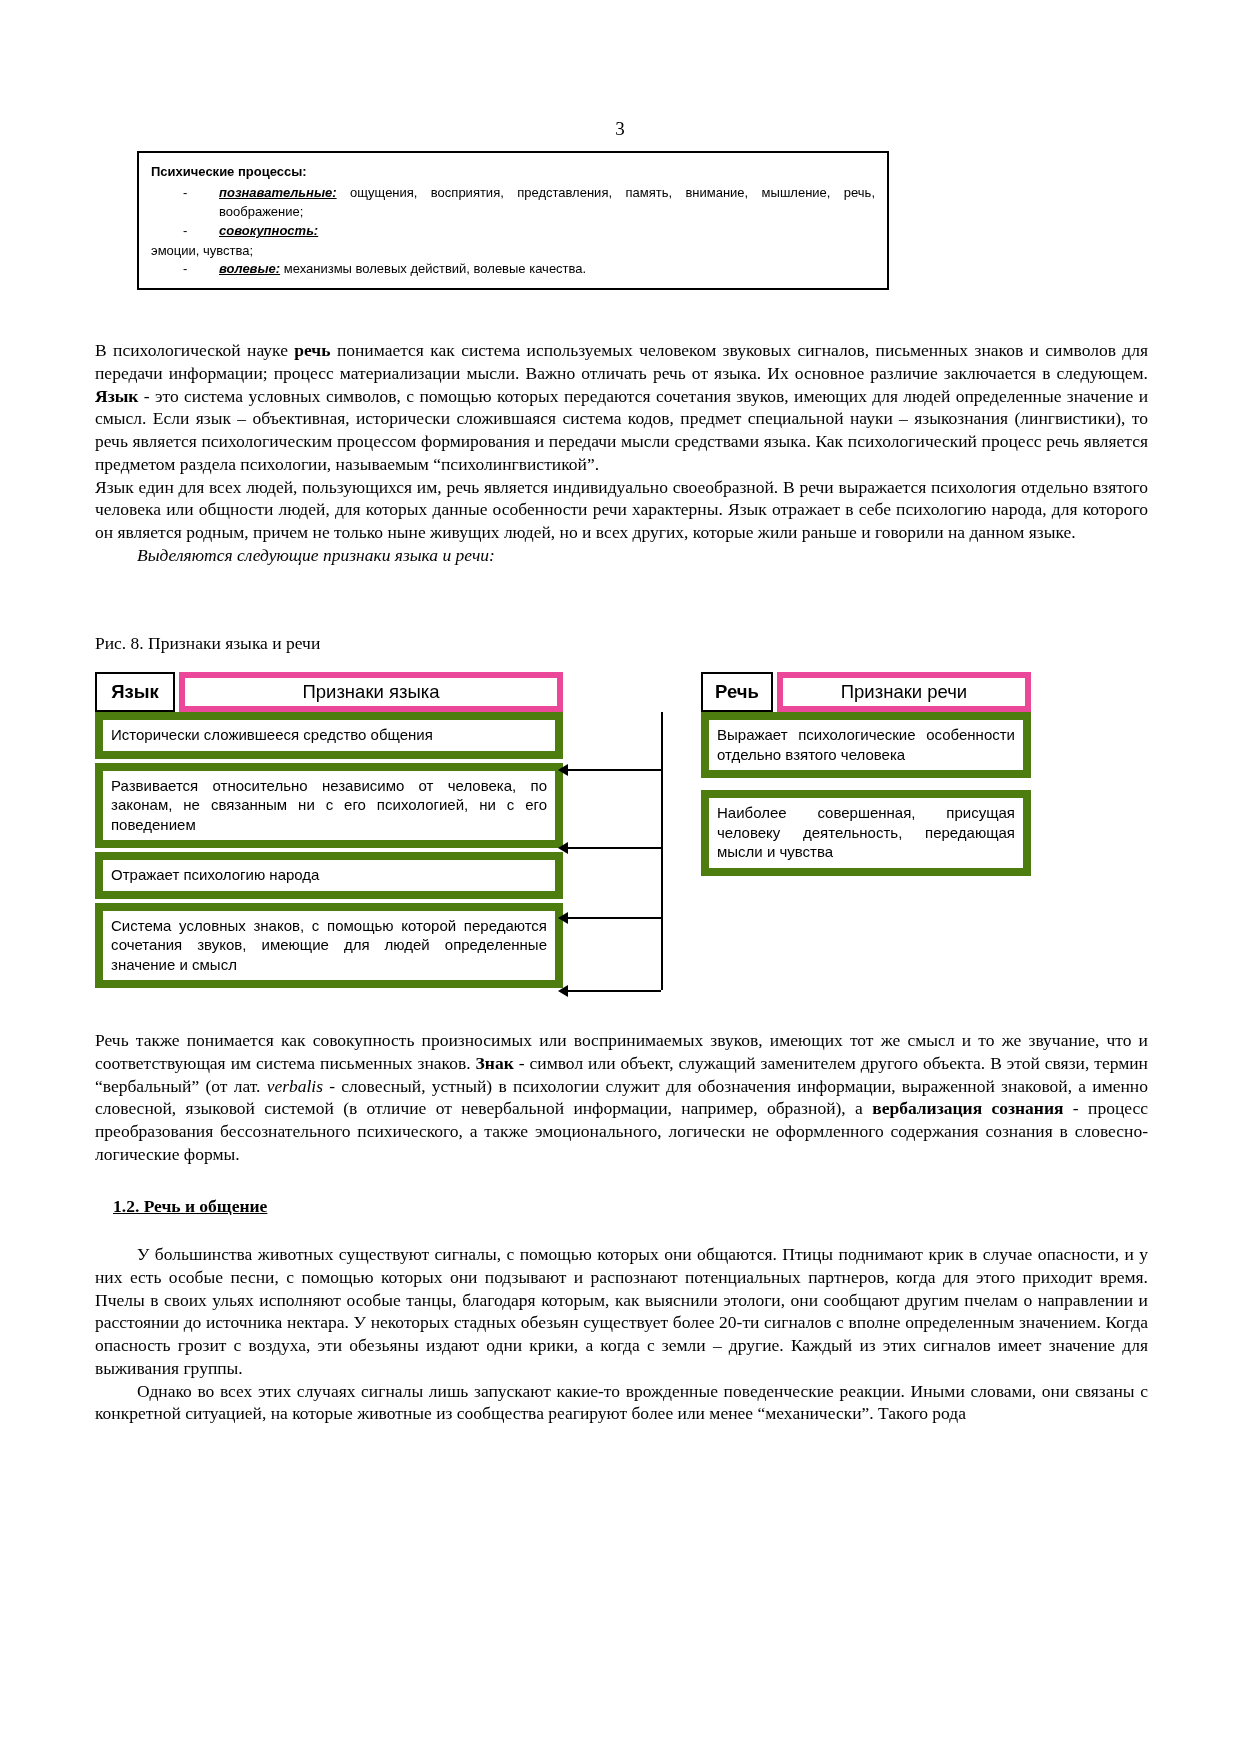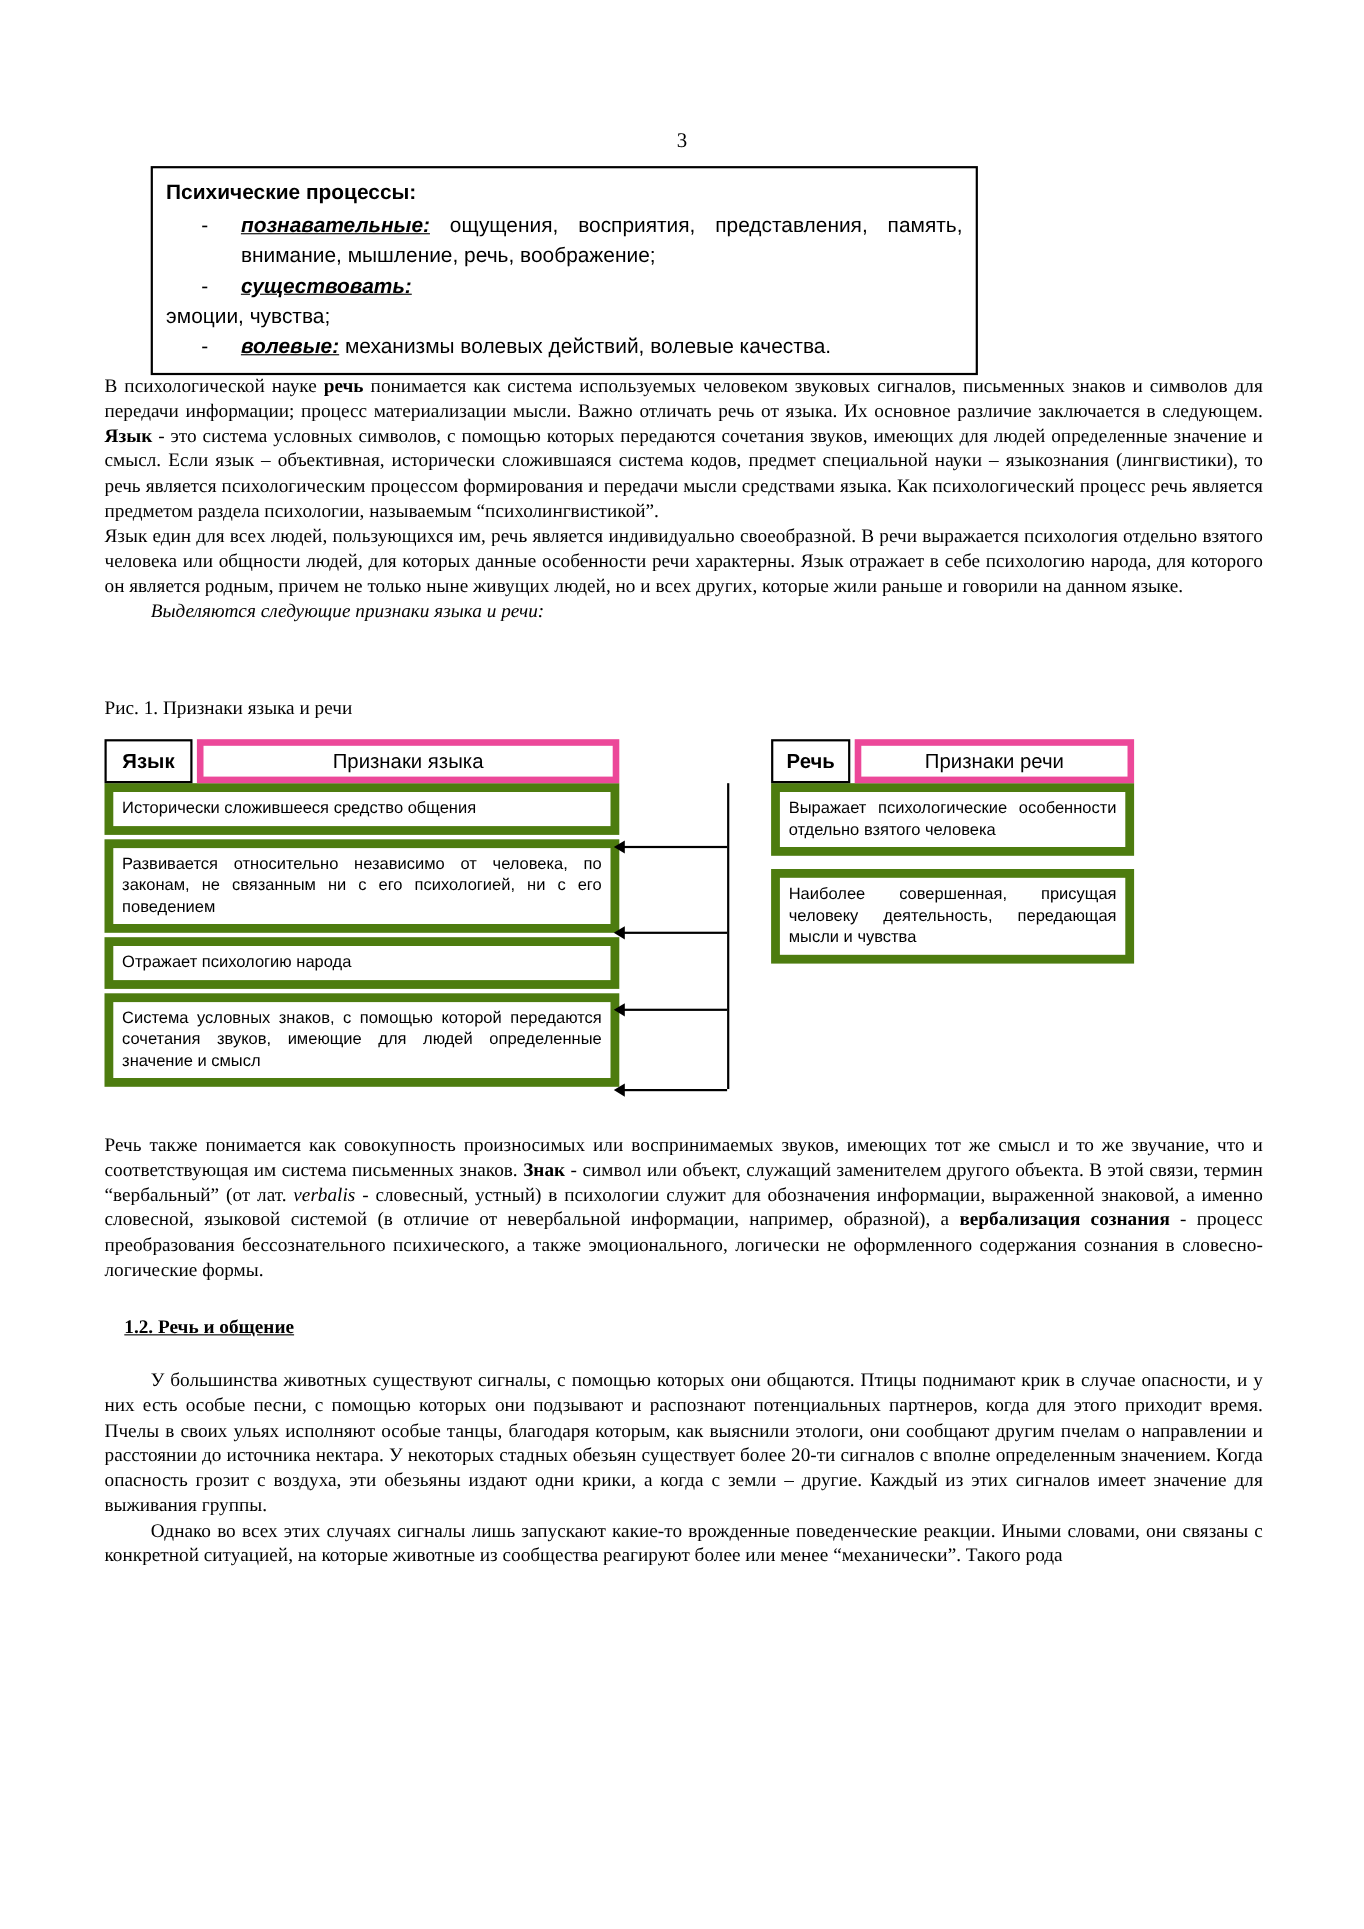--- a/index.html
+++ b/index.html
@@ -32,21 +32,21 @@
   
   .callout-box {
     position: absolute;
     left: 137px;
     top: 151px;
     width: 752px;
     box-sizing: border-box;
     border: 2px solid #000;
     padding: 10px 12px 8px 12px;
     font-family: "Liberation Sans", "DejaVu Sans", sans-serif;
-    font-size: 19px;
+    font-size: 13px;
     line-height: 1.42;
   }
   .callout-title {
     font-weight: bold;
     margin: 0 0 3px 0;
   }
   .callout-item {
     display: flex;
     margin-left: 32px;
     margin-bottom: 1px;
@@ -190,38 +190,38 @@
   <div class="callout-box">
     <div class="callout-title">Психические процессы:</div>
 
     <div class="callout-item">
       <span class="callout-dash">-</span>
       <span class="callout-body"><span class="term">познавательные:</span> <span>ощущения, восприятия, представления, память, внимание, мышление, речь, воображение;</span></span>
     </div>
 
     <div class="callout-item">
       <span class="callout-dash">-</span>
-      <span class="callout-body nojust"><span class="term">существовать:</span></span>
+      <span class="callout-body nojust"><span class="term">совокупность:</span></span>
     </div>
 
     <div class="callout-loose">эмоции, чувства;</div>
 
     <div class="callout-item">
       <span class="callout-dash">-</span>
       <span class="callout-body nojust"><span class="term">волевые:</span> <span>механизмы волевых действий, волевые качества.</span></span>
     </div>
   </div>
 
   <div class="body-text" id="para-1">
     <p><span>В психологической науке </span><b class="bold">речь</b><span> понимается как система используемых человеком звуковых сигналов, письменных знаков и символов для передачи информации; процесс материализации мысли. Важно отличать речь от языка. Их основное различие заключается в следующем. </span><b class="bold">Язык</b><span> - это система условных символов, с помощью которых передаются сочетания звуков, имеющих для людей определенные значение и смысл. Если язык – объективная, исторически сложившаяся система кодов, предмет специальной науки – языкознания (лингвистики), то речь является психологическим процессом формирования и передачи мысли средствами языка. Как психологический процесс речь является предметом раздела психологии, называемым “психолингвистикой”.</span></p>
     <p>Язык един для всех людей, пользующихся им, речь является индивидуально своеобразной. В речи выражается психология отдельно взятого человека или общности людей, для которых данные особенности речи характерны. Язык отражает в себе психологию народа, для которого он является родным, причем не только ныне живущих людей, но и всех других, которые жили раньше и говорили на данном языке.</p>
     <p class="indent last-line">Выделяются следующие признаки языка и речи:</p>
   </div>
 
-  <div class="body-text" id="para-fig-caption">Рис. 1. Признаки языка и речи</div>
+  <div class="body-text" id="para-fig-caption">Рис. 8. Признаки языка и речи</div>
 
   <div class="figure">
 
     <div class="col col-left">
       <div class="header-row">
         <div class="hdr-key">Язык</div>
         <div class="hdr-title">Признаки языка</div>
       </div>
       <div class="feature-box" style="margin-top:0;">Исторически сложившееся средство общения</div>
       <div class="feature-box">Развивается относительно независимо от человека, по законам, не связанным ни с его психологией, ни с его поведением</div>

